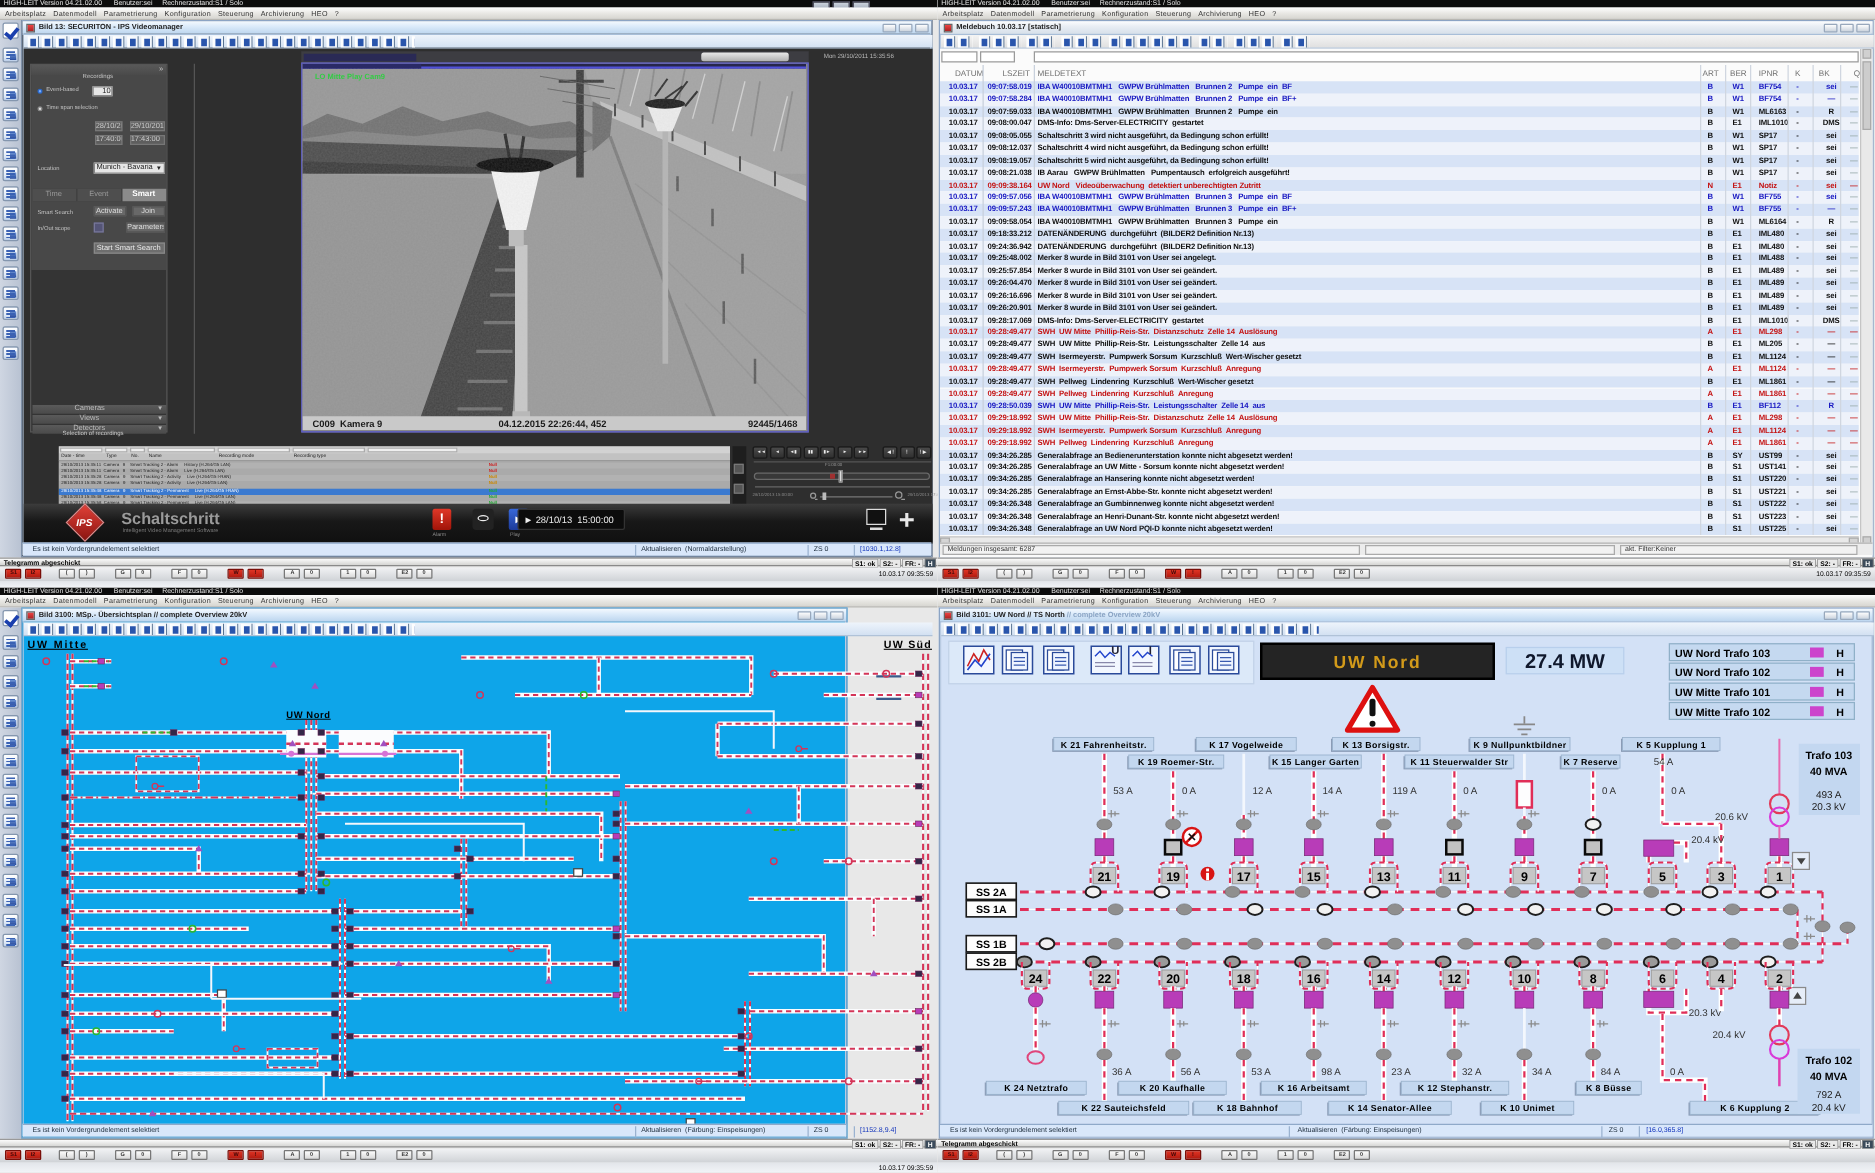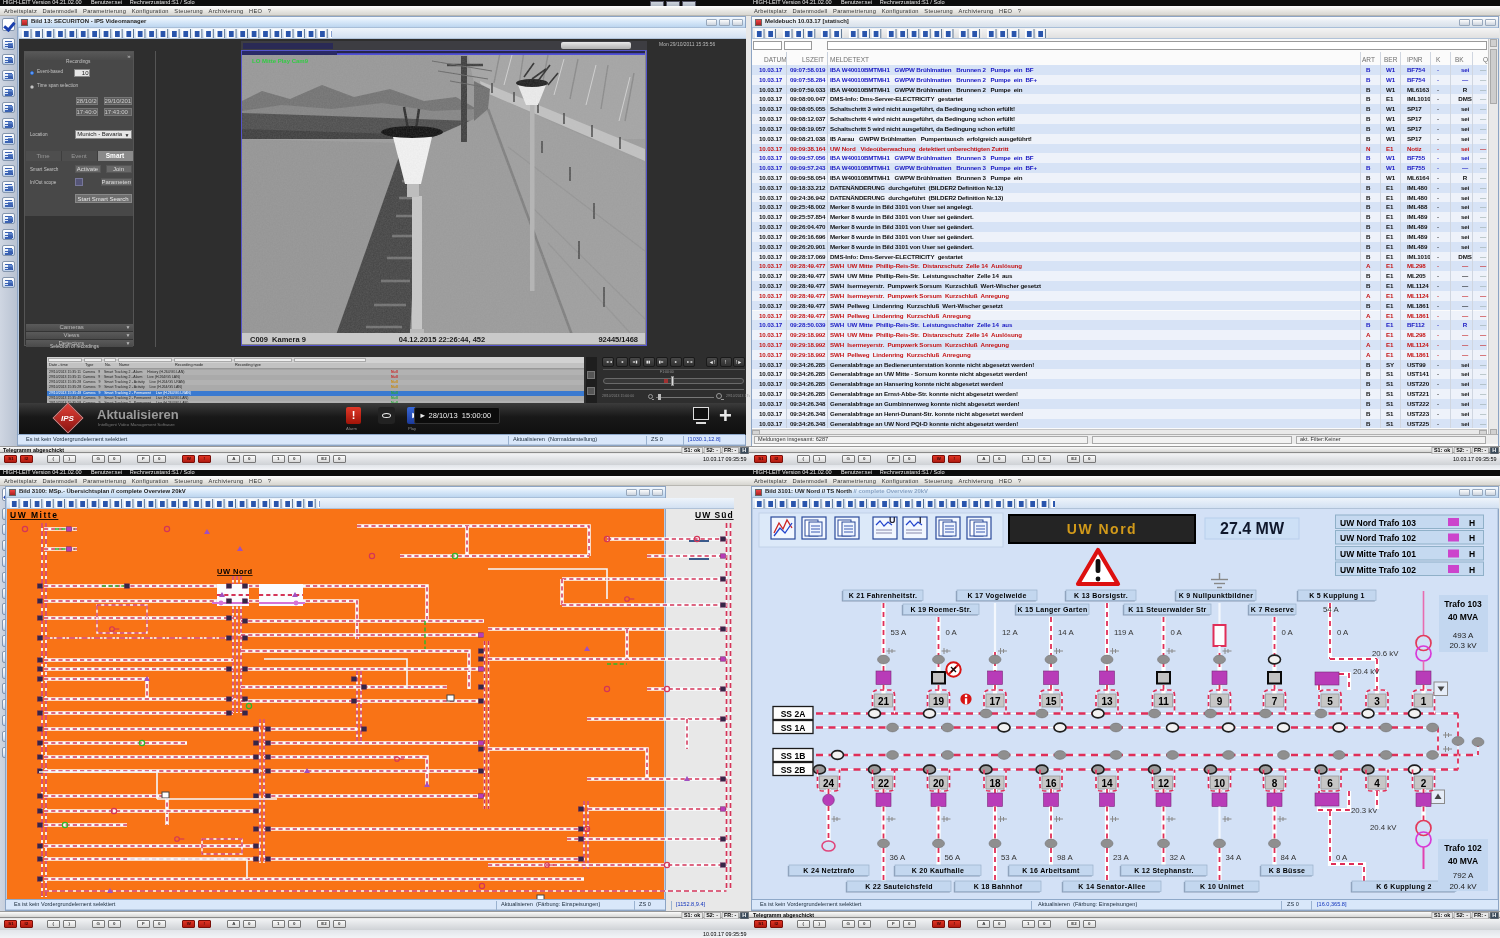--- a/index.html
+++ b/index.html
@@ -316,21 +316,21 @@
           <div class="abs" style="left:54px;top:43.5px;width:58px;height:1px;background:#777"></div>
           <div class="abs" style="left:56px;top:41px;width:3px;height:6px;background:#bbb"></div>
           <span class="abs" style="left:114px;top:40px;width:6px;height:6px;border:1.4px solid #999;border-radius:50%"></span>
           <span class="abs" style="left:119px;top:46px;width:3px;height:1.2px;background:#999"></span>
           <span class="abs" style="left:124px;top:41px;font-size:7px;color:#888;transform:scale(.5);transform-origin:0 0;white-space:nowrap">29/10/2013 17:43:00</span>
         </div>
 
    <div class="abs" style="left:0;top:364px;width:727px;height:31px;background:linear-gradient(#3c3c3c,#181818 45%,#101010)">
     <div class="abs" style="left:38px;top:4px;width:22px;height:22px;background:linear-gradient(135deg,#e04038,#8c1410);transform:rotate(45deg);border:1.5px solid #d88"></div>
     <span class="abs" style="left:42px;top:11px;font-size:8px;font-weight:bold;color:#fff;font-style:italic">IPS</span>
-    <span class="abs" style="left:78px;top:4px;font-size:13px;font-weight:bold;color:#9a9a9a">Aktualisieren</span>
+    <span class="abs" style="left:78px;top:4px;font-size:13px;font-weight:bold;color:#9a9a9a">Schaltschritt</span>
     <span class="abs" style="left:79px;top:19px;font-size:8px;color:#787878;transform:scale(.55);transform-origin:0 0;white-space:nowrap">Intelligent Video Management Software</span>
     <div class="abs" style="left:327px;top:4px;width:15px;height:17px;background:linear-gradient(#e03828,#a01408);border-radius:2px;text-align:center;color:#fff;font-weight:bold;font-size:11px;line-height:17px">!</div>
     <span class="abs" style="left:327px;top:23px;font-size:7px;color:#888;transform:scale(.6);transform-origin:0 0">Alarm</span>
     <div class="abs" style="left:359px;top:4px;width:17px;height:17px;background:#222;border-radius:3px;color:#eee;font-size:10px;text-align:center;line-height:16px"><span style="display:inline-block;width:9px;height:5px;border:1px solid #eee;border-radius:50%;margin-top:5px"></span></div>
     <div class="abs" style="left:388px;top:4px;width:16px;height:17px;background:linear-gradient(#3868d8,#1c3a9a);border-radius:2px;color:#fff;font-size:9px;text-align:center;line-height:17px">►</div>
     <span class="abs" style="left:389px;top:23px;font-size:7px;color:#888;transform:scale(.6);transform-origin:0 0">Play</span>
     <div class="abs" style="left:395px;top:4px;width:86px;height:17px;background:#0c0c0c;border:1px solid #333;border-radius:2px;color:#eee;font-size:7.5px;line-height:16px;white-space:nowrap"><span style="margin-left:4px">► 28/10/13&nbsp; 15:00:00</span></div>
     <div class="abs" style="left:674px;top:4px;width:16px;height:13px;border:1.5px solid #ddd;background:#111"></div>
     <div class="abs" style="left:677px;top:19px;width:10px;height:2px;background:#ddd"></div>
     <span class="abs" style="left:700px;top:0px;font-size:22px;color:#e8e8e8;font-weight:bold">+</span>
@@ -965,21 +965,21 @@
       <div class="lsi" style="top:133.3px;height:11.5px"></div>
       <div class="lsi" style="top:149.2px;height:11.5px"></div>
       <div class="lsi" style="top:165.1px;height:11.5px"></div>
       <div class="lsi" style="top:181px;height:11.5px"></div>
       <div class="lsi" style="top:196.9px;height:11.5px"></div>
       <div class="lsi" style="top:212.8px;height:11.5px"></div>
       <div class="lsi" style="top:228.70000000000002px;height:11.5px"></div>
       <div class="lsi" style="top:244.6px;height:11.5px"></div>
       <div class="lsi" style="top:260.5px;height:11.5px"></div>
     </div>
- <div class="win" style="left:5px;top:16px;width:661px;height:425px;background:#f97316">
+ <div class="win" style="left:17px;top:16px;width:661px;height:425px;background:#0ea5e9">
   <div class="titlebar">
         <span class="ic"></span>
         <span class="t">Bild 3100: MSp.- Übersichtsplan // complete Overview 20kV</span>
    <span class="wb" style="right:28px"></span>
         <span class="wb" style="right:15px"></span>
         <span class="wb" style="right:2px"></span>
       </div>
   <div class="toolbar" style="left:1px;top:11px;width:727px">
         <div class="tbi" style="left:3px;width:310px"></div>
       </div>

